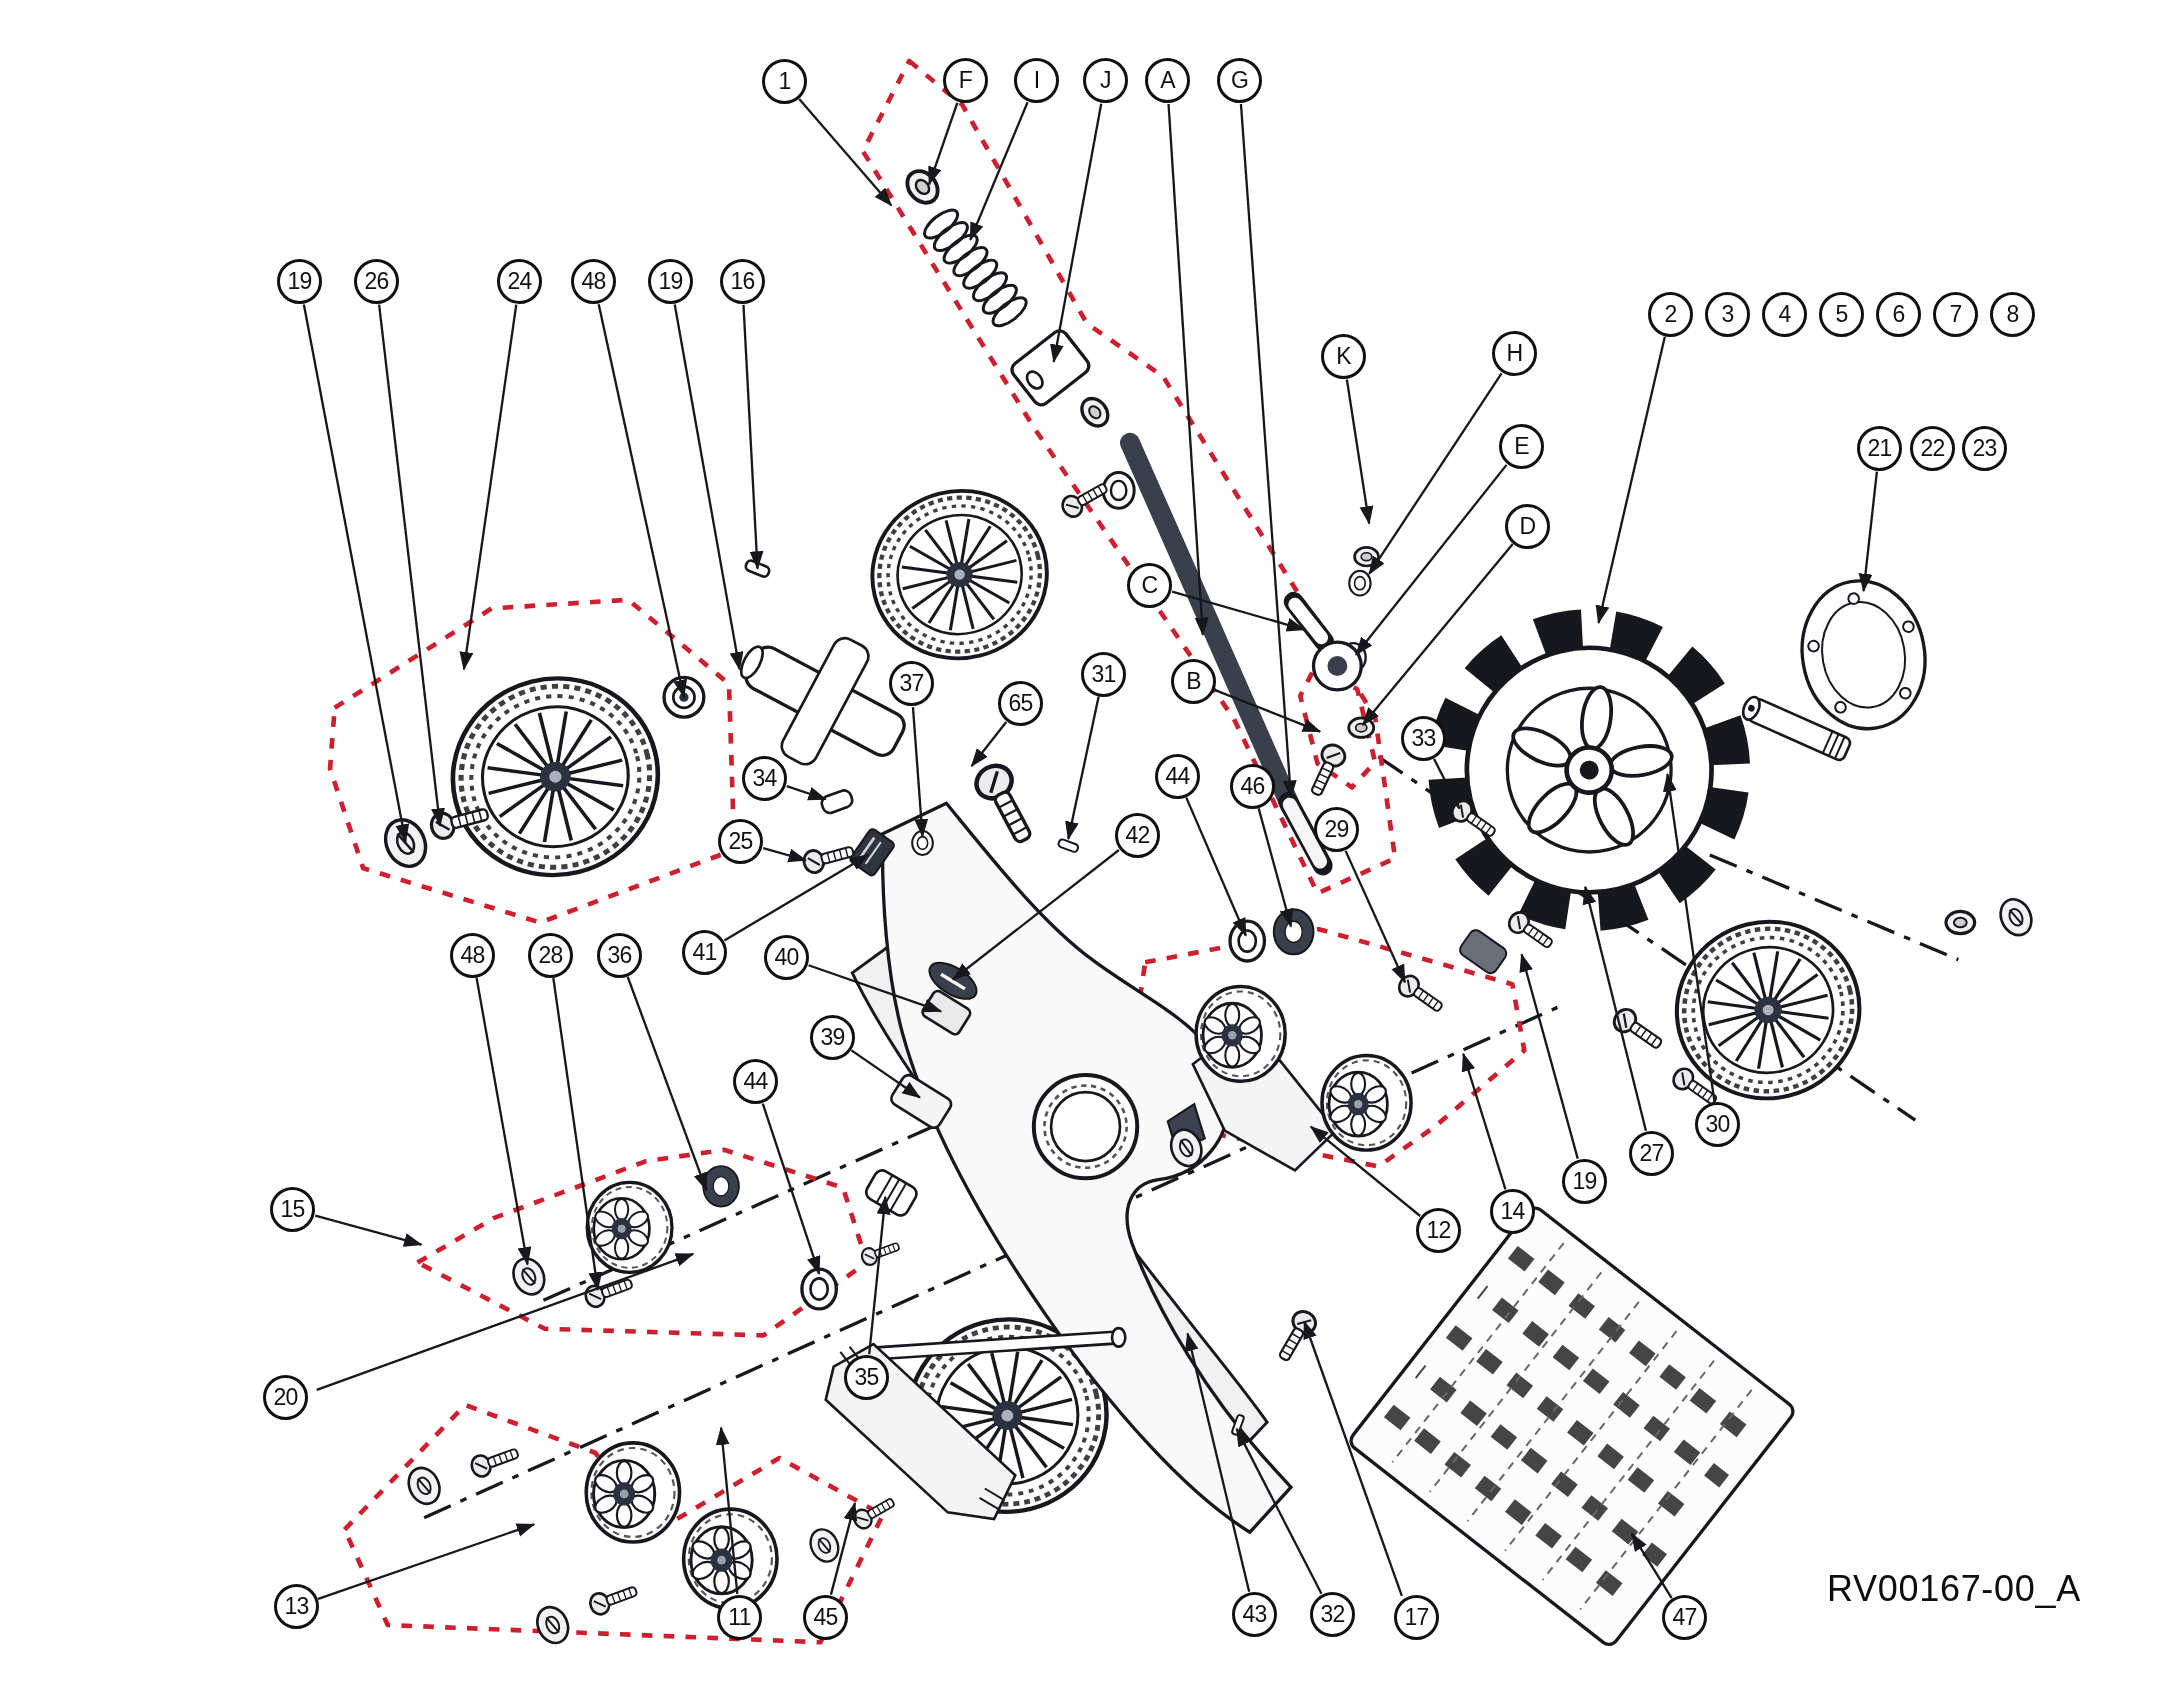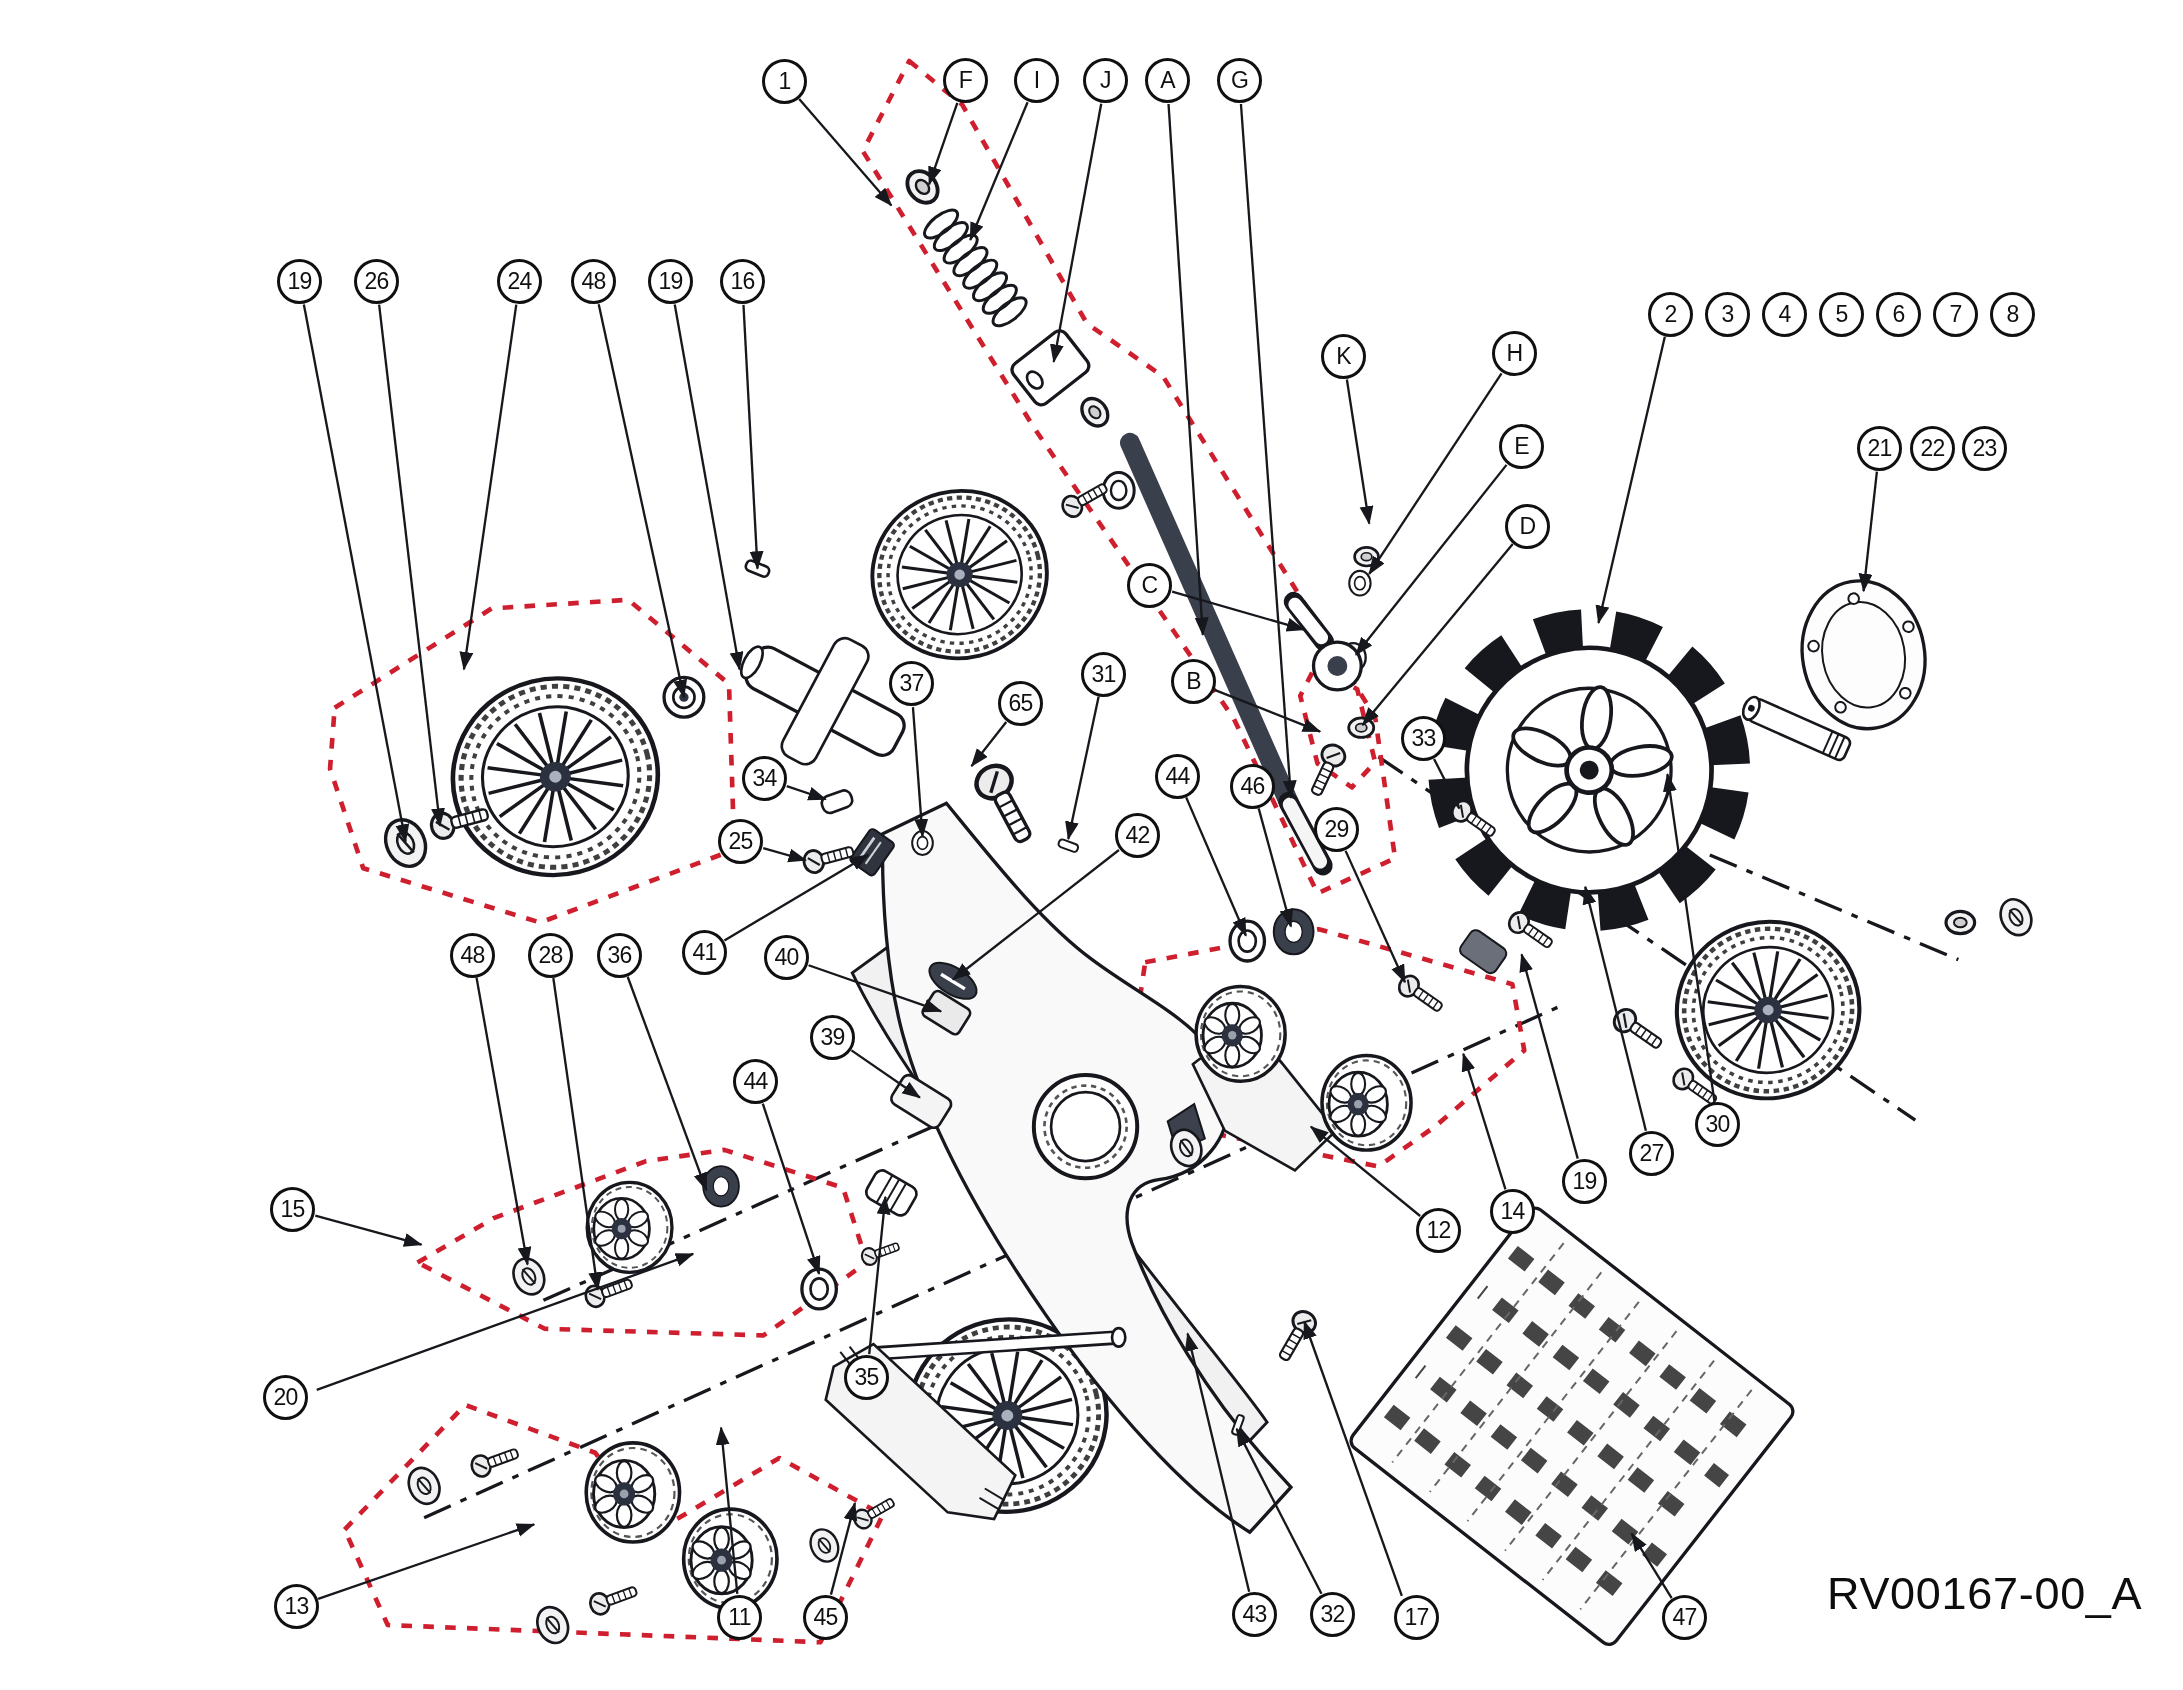--- a/index.html
+++ b/index.html
@@ -8,21 +8,21 @@
   #art{position:absolute;left:0;top:0;}
   .callout{
     position:absolute;width:45px;height:45px;box-sizing:border-box;
     border:3.3px solid #101010;border-radius:50%;background:#fff;
     display:flex;align-items:center;justify-content:center;
     font-family:"Liberation Sans",sans-serif;font-size:23px;color:#101010;
     line-height:1;z-index:5;letter-spacing:-0.7px;
   }
   #refcode{
     position:absolute;left:1827px;top:1568px;z-index:5;
-    font-family:"Liberation Sans",sans-serif;font-size:45px;color:#0d0d0d;letter-spacing:0.7px;
+    font-family:"Liberation Sans",sans-serif;font-size:36px;color:#0d0d0d;letter-spacing:0.7px;
   }
   .rd{fill:none;stroke:#cf1f2e;stroke-width:7;stroke-dasharray:16 17;stroke-linejoin:round;}
   .axis{stroke:#16181d;stroke-width:5;stroke-dasharray:44 16 10 16;fill:none;}
 </style>
 </head>
 <body>
 
 <div id="canvas">
 
 <svg id="art" width="2183" height="1690" viewBox="0 0 3294 2550" xmlns="http://www.w3.org/2000/svg">

